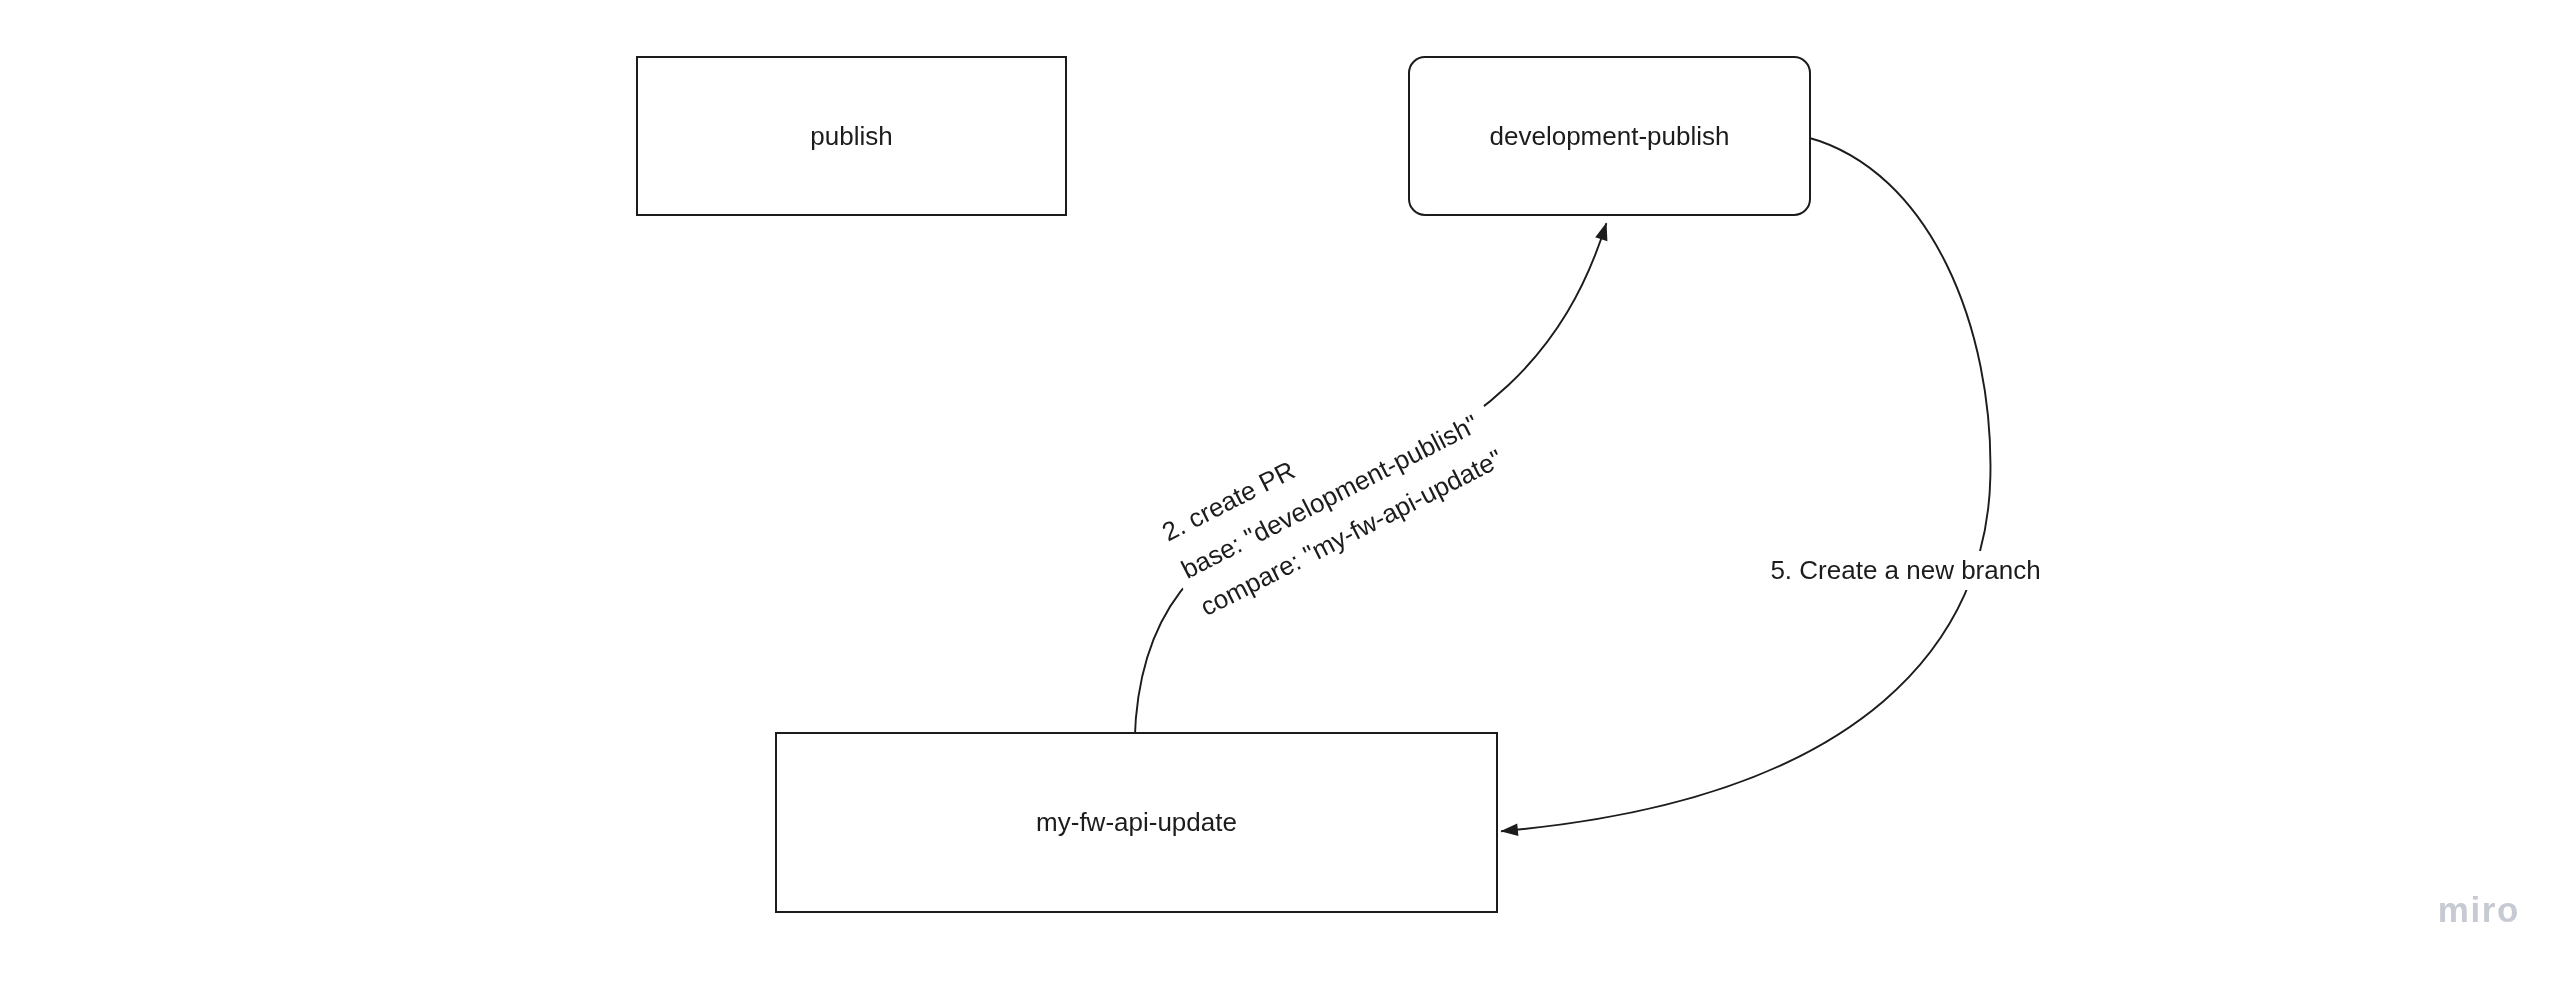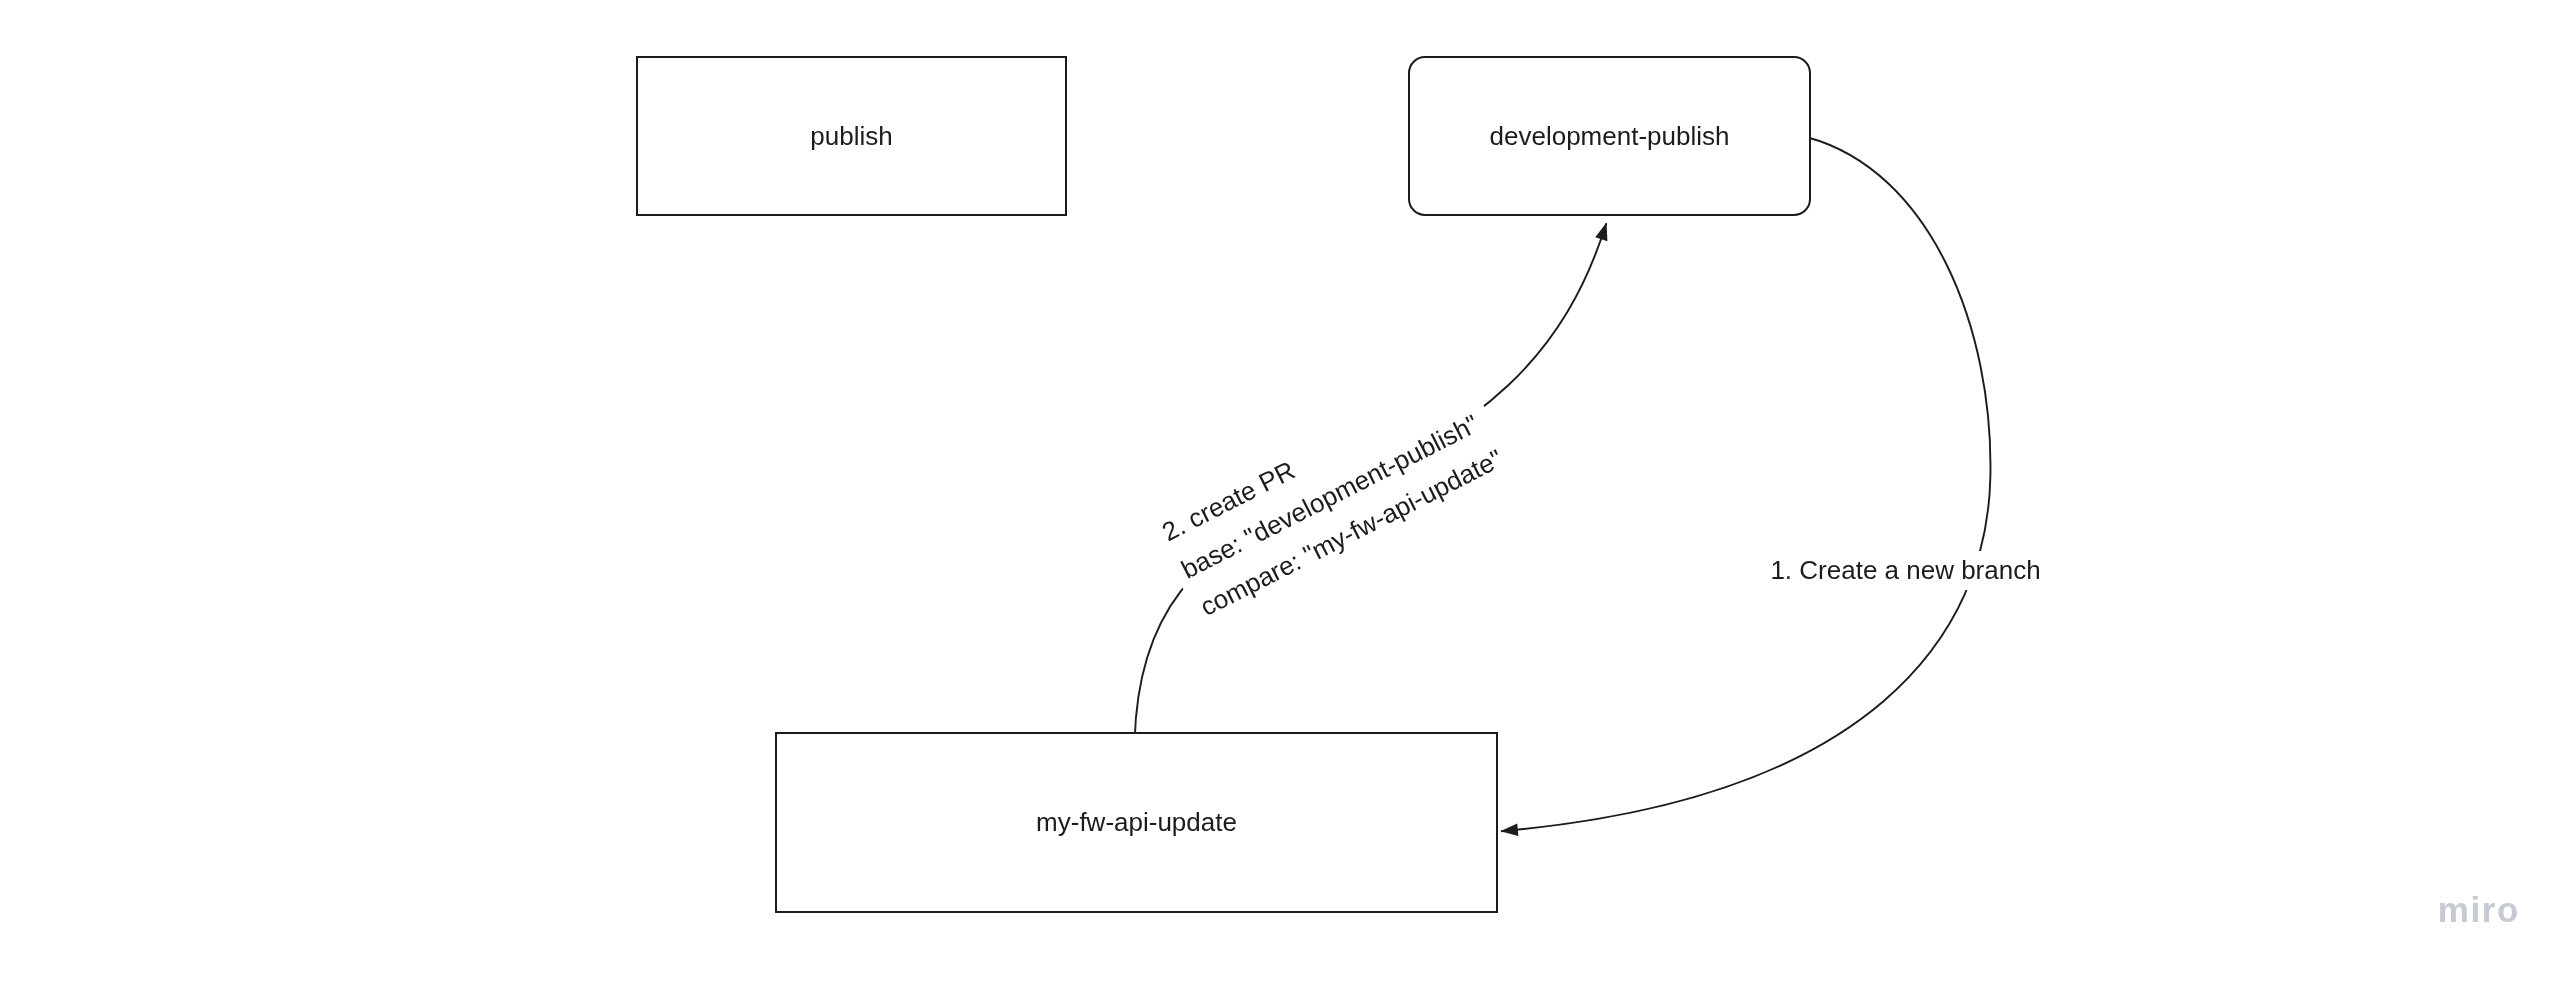--- a/index.html
+++ b/index.html
@@ -77,21 +77,21 @@
   </div>
 
   <div class="node" id="node-development-publish">
     <div class="node-label">development-publish</div>
   </div>
 
   <div class="node" id="node-my-fw-api-update">
     <div class="node-label">my-fw-api-update</div>
   </div>
 
-  <div class="edge-label" id="label-create-branch">1. Create a new branch</div>
+  <div class="edge-label" id="label-create-branch">5. Create a new branch</div>
 
   <div class="edge-label" id="label-create-pr">
     <div>2. create PR</div>
     <div>base: "development-publish"</div>
     <div>compare: "my-fw-api-update"</div>
   </div>
 
   <div class="watermark">miro</div>
 
 </div>

